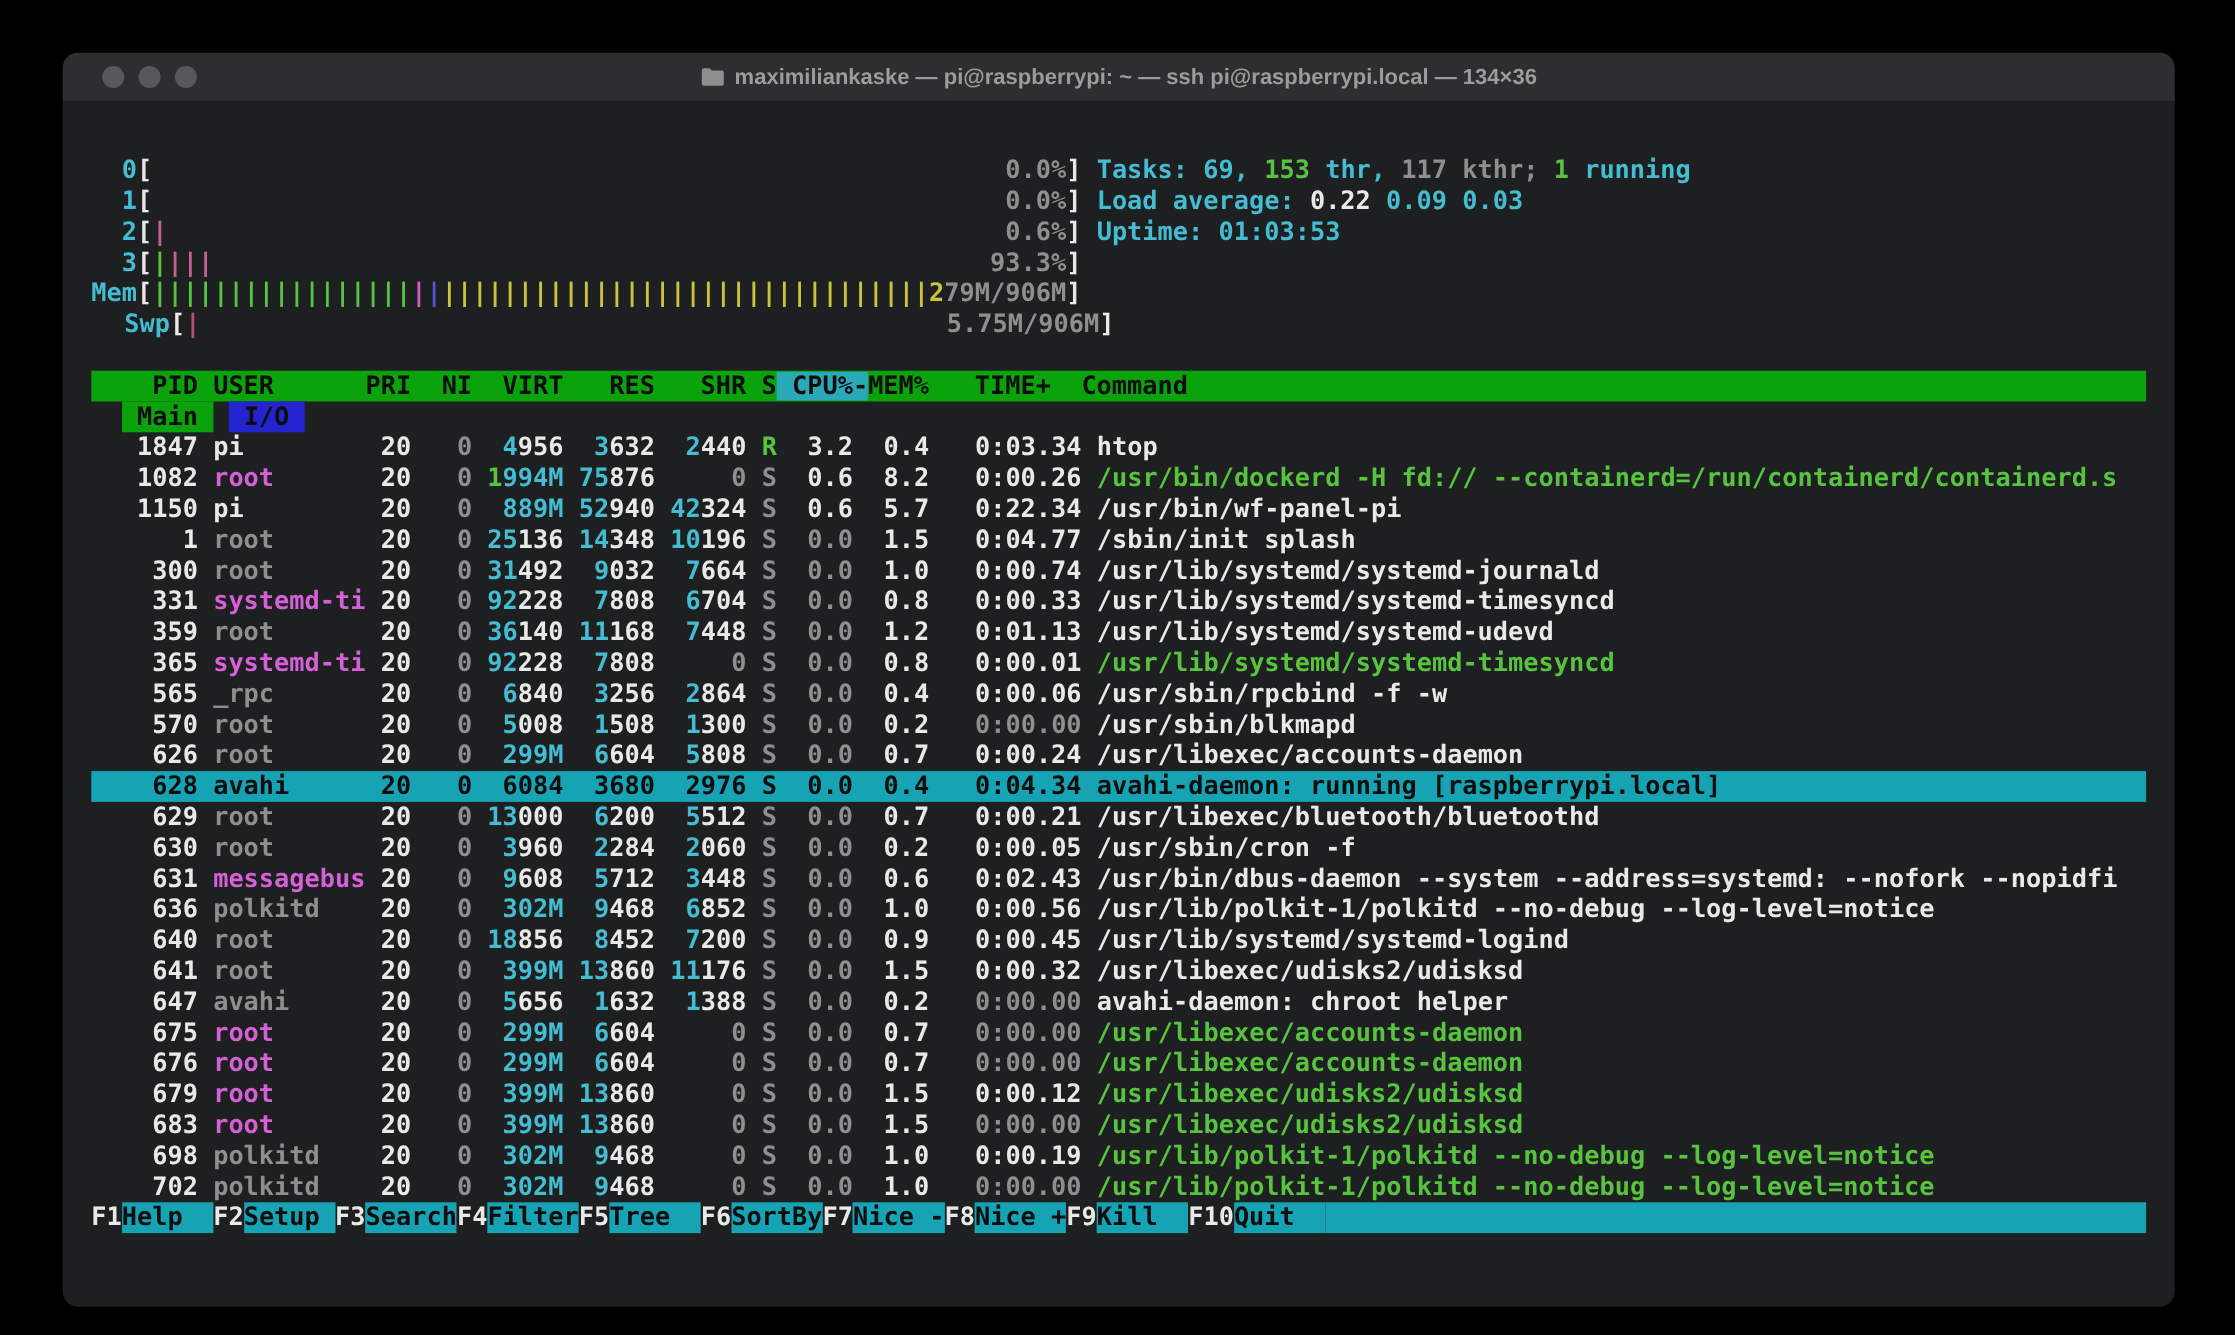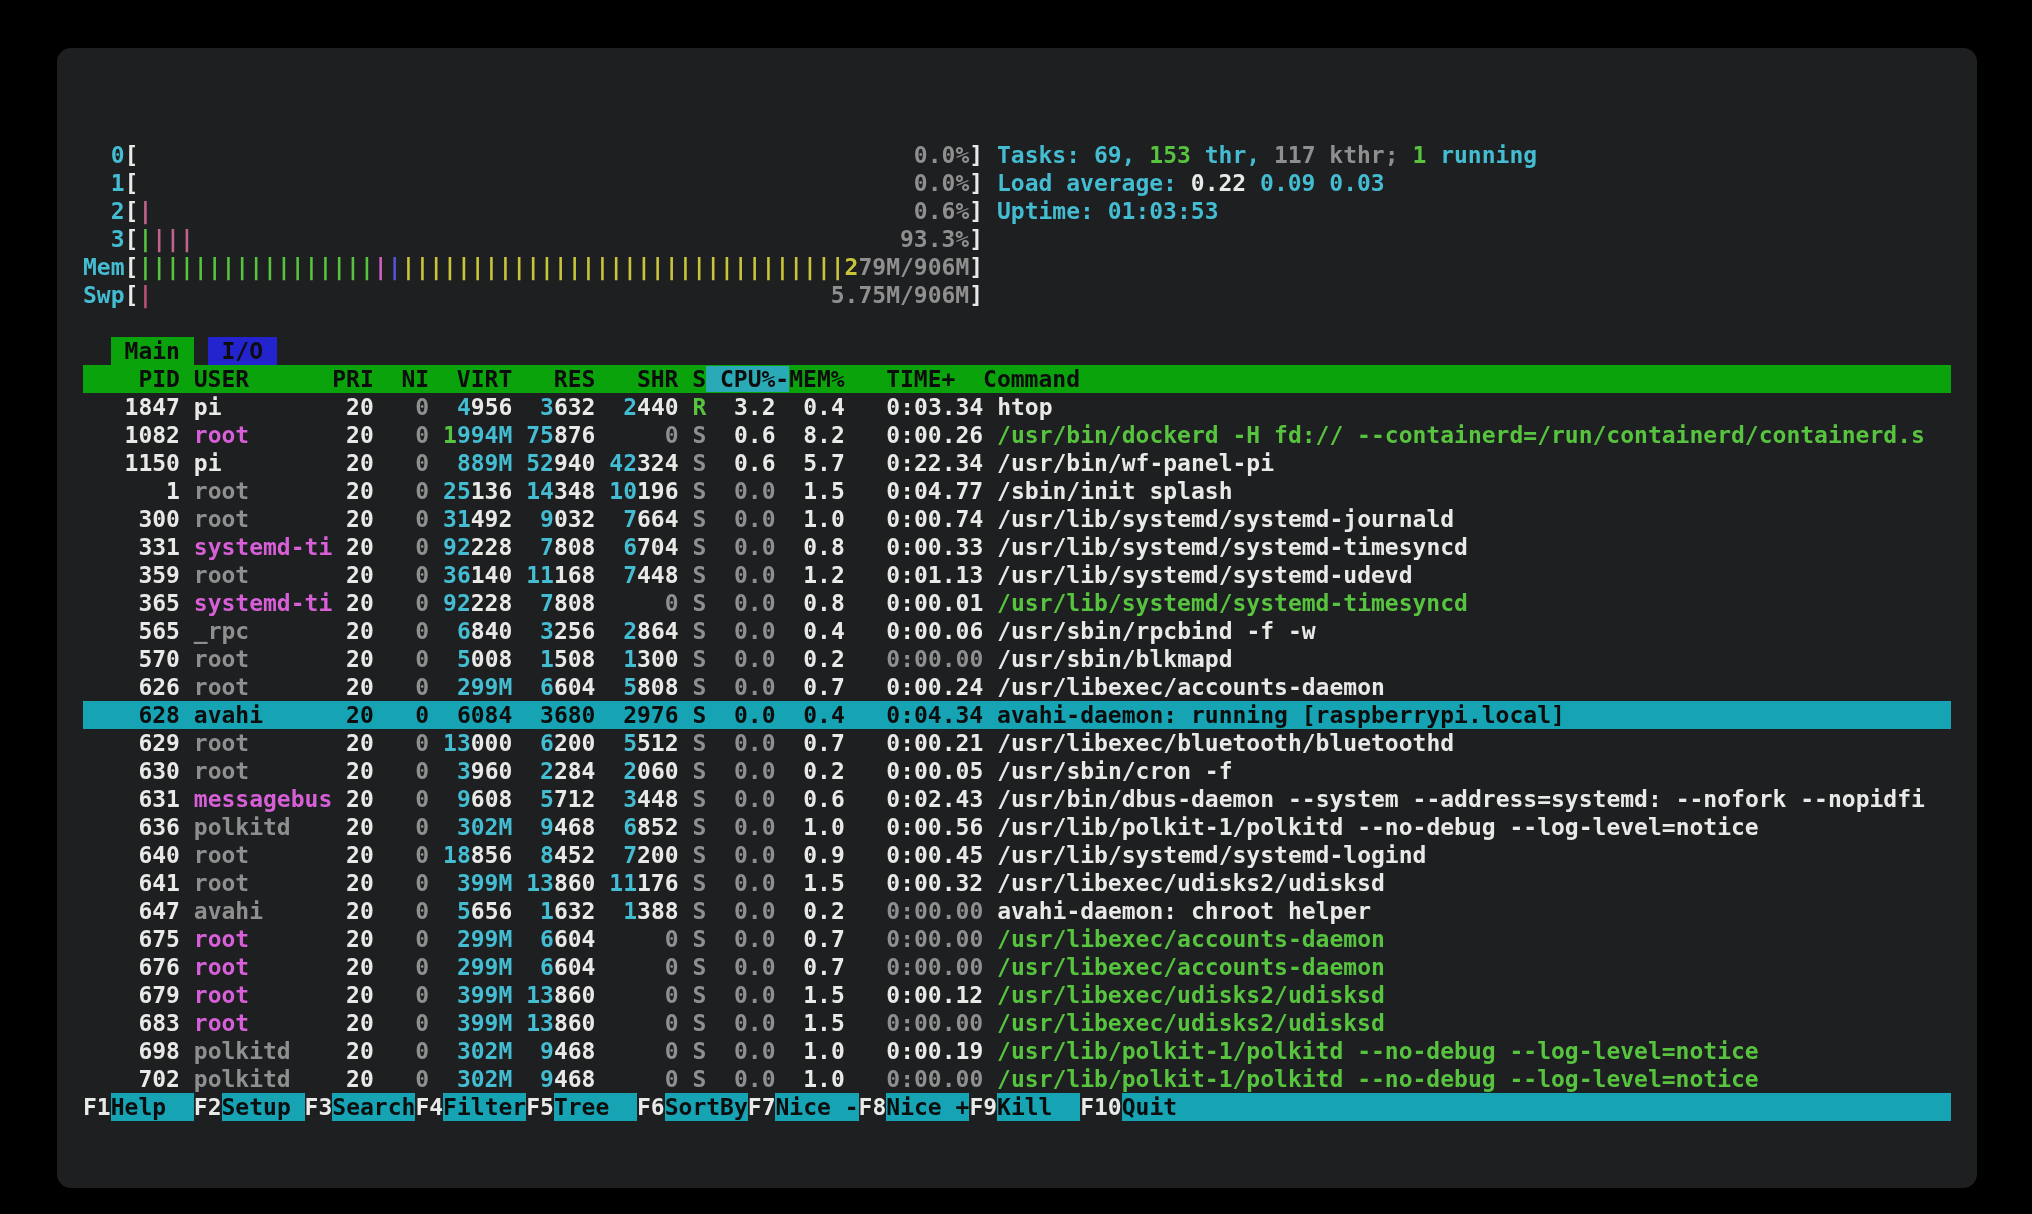--- a/index.html
+++ b/index.html
@@ -23,30 +23,43 @@
   .tab{display:inline-block;padding:0 1ch;color:#0d0d0d;}
   .fkey-label{background:#16a3b4;color:#0d0d0d;}
   .fkey-fill{background:#16a3b4;flex:1;}
   .sorthdr{background:#2aa9b6;}
 </style>
 </head>
 <body>
 
 <div>
   <div class="window">
+    <div class="titlebar">
+      <div class="lights">
+        <span></span>
+        <span></span>
+        <span></span>
+      </div>
+      <div class="title">
+        <svg width="22" height="18" viewBox="0 0 22 18">
+          <path d="M1 3 a2 2 0 0 1 2-2 h5 l2 2 h9 a2 2 0 0 1 2 2 v10 a2 2 0 0 1 -2 2 h-16 a2 2 0 0 1 -2-2 z" fill="#8e8e8e"></path>
+        </svg>
+        <span>maximiliankaske — pi@raspberrypi: ~ — ssh pi@raspberrypi.local — 134×36</span>
+      </div>
+    </div>
     <div class="screen" id="screen">
         <div class="ln"><span style="color: rgb(68, 188, 209);">  0</span><span style="color: rgb(233, 233, 231);">[</span><span class="meter-inner"><span class="meter-right"><span style="color: rgb(143, 143, 143);">0.0%</span></span></span><span style="color: rgb(233, 233, 231);">]</span><span style="color: rgb(233, 233, 231);"> </span><span style="color: rgb(68, 188, 209);">Tasks: </span><span style="color: rgb(68, 188, 209);">69</span><span style="color: rgb(68, 188, 209);">, </span><span style="color: rgb(87, 195, 62);">153</span><span style="color: rgb(68, 188, 209);"> thr, </span><span style="color: rgb(143, 143, 143);">117</span><span style="color: rgb(143, 143, 143);"> kthr</span><span style="color: rgb(143, 143, 143);">; </span><span style="color: rgb(87, 195, 62);">1</span><span style="color: rgb(68, 188, 209);"> running</span></div>
         <div class="ln"><span style="color: rgb(68, 188, 209);">  1</span><span style="color: rgb(233, 233, 231);">[</span><span class="meter-inner"><span class="meter-right"><span style="color: rgb(143, 143, 143);">0.0%</span></span></span><span style="color: rgb(233, 233, 231);">]</span><span style="color: rgb(233, 233, 231);"> </span><span style="color: rgb(68, 188, 209);">Load average: </span><span style="color: rgb(233, 233, 231);">0.22 </span><span style="color: rgb(68, 188, 209);">0.09 </span><span style="color: rgb(68, 188, 209);">0.03</span></div>
         <div class="ln"><span style="color: rgb(68, 188, 209);">  2</span><span style="color: rgb(233, 233, 231);">[</span><span class="meter-inner"><span style="color: rgb(196, 98, 143);">|</span><span class="meter-right"><span style="color: rgb(143, 143, 143);">0.6%</span></span></span><span style="color: rgb(233, 233, 231);">]</span><span style="color: rgb(233, 233, 231);"> </span><span style="color: rgb(68, 188, 209);">Uptime: </span><span style="color: rgb(68, 188, 209);">01:03:53</span></div>
         <div class="ln"><span style="color: rgb(68, 188, 209);">  3</span><span style="color: rgb(233, 233, 231);">[</span><span class="meter-inner"><span style="color: rgb(87, 195, 62);">|</span><span style="color: rgb(196, 98, 143);">|||</span><span class="meter-right"><span style="color: rgb(143, 143, 143);">93.3%</span></span></span><span style="color: rgb(233, 233, 231);">]</span></div>
         <div class="ln"><span style="color: rgb(68, 188, 209);">Mem</span><span style="color: rgb(233, 233, 231);">[</span><span class="meter-inner"><span style="color: rgb(87, 195, 62);">|||||||||||||||||</span><span style="color: rgb(211, 95, 192);">|</span><span style="color: rgb(87, 83, 216);">|</span><span style="color: rgb(201, 197, 59);">||||||||||||||||||||||||||||||||</span><span class="meter-right"><span style="color: rgb(201, 197, 59);">2</span><span style="color: rgb(143, 143, 143);">79M/906M</span></span></span><span style="color: rgb(233, 233, 231);">]</span></div>
-        <div class="ln"><span style="color: rgb(68, 188, 209);">Swp</span><span style="color: rgb(233, 233, 231);">[</span><span class="meter-inner"><span style="color: rgb(184, 79, 116);">|</span><span class="meter-right"><span style="color: rgb(143, 143, 143);">5.75M/906M</span></span></span><span style="color: rgb(233, 233, 231);">]</span></div>
+        <div class="ln"><span style="color: rgb(68, 188, 209); margin-left: 30px;">Swp</span><span style="color: rgb(233, 233, 231);">[</span><span class="meter-inner"><span style="color: rgb(184, 79, 116);">|</span><span class="meter-right"><span style="color: rgb(143, 143, 143);">5.75M/906M</span></span></span><span style="color: rgb(233, 233, 231);">]</span></div>
         <div class="ln"></div>
+        <div class="ln header"><span style="color: rgb(13, 13, 13);">    PID USER      PRI  NI  VIRT   RES   SHR S</span><span class="sorthdr" style="color: rgb(13, 13, 13);"> CPU%-</span><span style="color: rgb(13, 13, 13);">MEM%   TIME+  Command</span></div>
         <div class="ln"><span>  </span><span class="tab" style="color: rgb(13, 13, 13); background: rgb(11, 163, 11);">Main</span><span> </span><span class="tab" style="color: rgb(13, 13, 13); background: rgb(36, 36, 207);">I/O</span></div>
-        <div class="ln header"><span style="color: rgb(13, 13, 13);">    PID USER      PRI  NI  VIRT   RES   SHR S</span><span class="sorthdr" style="color: rgb(13, 13, 13);"> CPU%-</span><span style="color: rgb(13, 13, 13);">MEM%   TIME+  Command</span></div>
         <div class="ln"><span style="color: rgb(233, 233, 231);">   1847 </span><span style="color: rgb(233, 233, 231);">pi        </span><span style="color: rgb(233, 233, 231);"> 20</span><span style="color: rgb(143, 143, 143);">   0</span><span> </span><span> </span><span style="color: rgb(68, 188, 209);">4</span><span style="color: rgb(233, 233, 231);">956</span><span> </span><span> </span><span style="color: rgb(68, 188, 209);">3</span><span style="color: rgb(233, 233, 231);">632</span><span> </span><span> </span><span style="color: rgb(68, 188, 209);">2</span><span style="color: rgb(233, 233, 231);">440</span><span> </span><span style="color: rgb(87, 195, 62);">R</span><span style="color: rgb(233, 233, 231);">  3.2</span><span style="color: rgb(233, 233, 231);">  0.4</span><span style="color: rgb(233, 233, 231);">   0:03.34</span><span> </span><span style="color: rgb(233, 233, 231);">htop</span></div>
         <div class="ln"><span style="color: rgb(233, 233, 231);">   1082 </span><span style="color: rgb(215, 95, 215);">root      </span><span style="color: rgb(233, 233, 231);"> 20</span><span style="color: rgb(143, 143, 143);">   0</span><span> </span><span></span><span style="color: rgb(87, 195, 62);">1</span><span style="color: rgb(68, 188, 209);">994M</span><span> </span><span></span><span style="color: rgb(68, 188, 209);">75</span><span style="color: rgb(233, 233, 231);">876</span><span> </span><span>    </span><span style="color: rgb(143, 143, 143);">0</span><span> </span><span style="color: rgb(143, 143, 143);">S</span><span style="color: rgb(233, 233, 231);">  0.6</span><span style="color: rgb(233, 233, 231);">  8.2</span><span style="color: rgb(233, 233, 231);">   0:00.26</span><span> </span><span style="color: rgb(87, 195, 62);">/usr/bin/dockerd -H fd:// --containerd=/run/containerd/containerd.s</span></div>
         <div class="ln"><span style="color: rgb(233, 233, 231);">   1150 </span><span style="color: rgb(233, 233, 231);">pi        </span><span style="color: rgb(233, 233, 231);"> 20</span><span style="color: rgb(143, 143, 143);">   0</span><span> </span><span> </span><span style="color: rgb(68, 188, 209);">889M</span><span> </span><span></span><span style="color: rgb(68, 188, 209);">52</span><span style="color: rgb(233, 233, 231);">940</span><span> </span><span></span><span style="color: rgb(68, 188, 209);">42</span><span style="color: rgb(233, 233, 231);">324</span><span> </span><span style="color: rgb(143, 143, 143);">S</span><span style="color: rgb(233, 233, 231);">  0.6</span><span style="color: rgb(233, 233, 231);">  5.7</span><span style="color: rgb(233, 233, 231);">   0:22.34</span><span> </span><span style="color: rgb(233, 233, 231);">/usr/bin/wf-panel-pi</span></div>
         <div class="ln"><span style="color: rgb(233, 233, 231);">      1 </span><span style="color: rgb(143, 143, 143);">root      </span><span style="color: rgb(233, 233, 231);"> 20</span><span style="color: rgb(143, 143, 143);">   0</span><span> </span><span></span><span style="color: rgb(68, 188, 209);">25</span><span style="color: rgb(233, 233, 231);">136</span><span> </span><span></span><span style="color: rgb(68, 188, 209);">14</span><span style="color: rgb(233, 233, 231);">348</span><span> </span><span></span><span style="color: rgb(68, 188, 209);">10</span><span style="color: rgb(233, 233, 231);">196</span><span> </span><span style="color: rgb(143, 143, 143);">S</span><span style="color: rgb(143, 143, 143);">  0.0</span><span style="color: rgb(233, 233, 231);">  1.5</span><span style="color: rgb(233, 233, 231);">   0:04.77</span><span> </span><span style="color: rgb(233, 233, 231);">/sbin/init splash</span></div>
         <div class="ln"><span style="color: rgb(233, 233, 231);">    300 </span><span style="color: rgb(143, 143, 143);">root      </span><span style="color: rgb(233, 233, 231);"> 20</span><span style="color: rgb(143, 143, 143);">   0</span><span> </span><span></span><span style="color: rgb(68, 188, 209);">31</span><span style="color: rgb(233, 233, 231);">492</span><span> </span><span> </span><span style="color: rgb(68, 188, 209);">9</span><span style="color: rgb(233, 233, 231);">032</span><span> </span><span> </span><span style="color: rgb(68, 188, 209);">7</span><span style="color: rgb(233, 233, 231);">664</span><span> </span><span style="color: rgb(143, 143, 143);">S</span><span style="color: rgb(143, 143, 143);">  0.0</span><span style="color: rgb(233, 233, 231);">  1.0</span><span style="color: rgb(233, 233, 231);">   0:00.74</span><span> </span><span style="color: rgb(233, 233, 231);">/usr/lib/systemd/systemd-journald</span></div>
         <div class="ln"><span style="color: rgb(233, 233, 231);">    331 </span><span style="color: rgb(215, 95, 215);">systemd-ti</span><span style="color: rgb(233, 233, 231);"> 20</span><span style="color: rgb(143, 143, 143);">   0</span><span> </span><span></span><span style="color: rgb(68, 188, 209);">92</span><span style="color: rgb(233, 233, 231);">228</span><span> </span><span> </span><span style="color: rgb(68, 188, 209);">7</span><span style="color: rgb(233, 233, 231);">808</span><span> </span><span> </span><span style="color: rgb(68, 188, 209);">6</span><span style="color: rgb(233, 233, 231);">704</span><span> </span><span style="color: rgb(143, 143, 143);">S</span><span style="color: rgb(143, 143, 143);">  0.0</span><span style="color: rgb(233, 233, 231);">  0.8</span><span style="color: rgb(233, 233, 231);">   0:00.33</span><span> </span><span style="color: rgb(233, 233, 231);">/usr/lib/systemd/systemd-timesyncd</span></div>
         <div class="ln"><span style="color: rgb(233, 233, 231);">    359 </span><span style="color: rgb(143, 143, 143);">root      </span><span style="color: rgb(233, 233, 231);"> 20</span><span style="color: rgb(143, 143, 143);">   0</span><span> </span><span></span><span style="color: rgb(68, 188, 209);">36</span><span style="color: rgb(233, 233, 231);">140</span><span> </span><span></span><span style="color: rgb(68, 188, 209);">11</span><span style="color: rgb(233, 233, 231);">168</span><span> </span><span> </span><span style="color: rgb(68, 188, 209);">7</span><span style="color: rgb(233, 233, 231);">448</span><span> </span><span style="color: rgb(143, 143, 143);">S</span><span style="color: rgb(143, 143, 143);">  0.0</span><span style="color: rgb(233, 233, 231);">  1.2</span><span style="color: rgb(233, 233, 231);">   0:01.13</span><span> </span><span style="color: rgb(233, 233, 231);">/usr/lib/systemd/systemd-udevd</span></div>
         <div class="ln"><span style="color: rgb(233, 233, 231);">    365 </span><span style="color: rgb(215, 95, 215);">systemd-ti</span><span style="color: rgb(233, 233, 231);"> 20</span><span style="color: rgb(143, 143, 143);">   0</span><span> </span><span></span><span style="color: rgb(68, 188, 209);">92</span><span style="color: rgb(233, 233, 231);">228</span><span> </span><span> </span><span style="color: rgb(68, 188, 209);">7</span><span style="color: rgb(233, 233, 231);">808</span><span> </span><span>    </span><span style="color: rgb(143, 143, 143);">0</span><span> </span><span style="color: rgb(143, 143, 143);">S</span><span style="color: rgb(143, 143, 143);">  0.0</span><span style="color: rgb(233, 233, 231);">  0.8</span><span style="color: rgb(233, 233, 231);">   0:00.01</span><span> </span><span style="color: rgb(87, 195, 62);">/usr/lib/systemd/systemd-timesyncd</span></div>
         <div class="ln"><span style="color: rgb(233, 233, 231);">    565 </span><span style="color: rgb(143, 143, 143);">_rpc      </span><span style="color: rgb(233, 233, 231);"> 20</span><span style="color: rgb(143, 143, 143);">   0</span><span> </span><span> </span><span style="color: rgb(68, 188, 209);">6</span><span style="color: rgb(233, 233, 231);">840</span><span> </span><span> </span><span style="color: rgb(68, 188, 209);">3</span><span style="color: rgb(233, 233, 231);">256</span><span> </span><span> </span><span style="color: rgb(68, 188, 209);">2</span><span style="color: rgb(233, 233, 231);">864</span><span> </span><span style="color: rgb(143, 143, 143);">S</span><span style="color: rgb(143, 143, 143);">  0.0</span><span style="color: rgb(233, 233, 231);">  0.4</span><span style="color: rgb(233, 233, 231);">   0:00.06</span><span> </span><span style="color: rgb(233, 233, 231);">/usr/sbin/rpcbind -f -w</span></div>
         <div class="ln"><span style="color: rgb(233, 233, 231);">    570 </span><span style="color: rgb(143, 143, 143);">root      </span><span style="color: rgb(233, 233, 231);"> 20</span><span style="color: rgb(143, 143, 143);">   0</span><span> </span><span> </span><span style="color: rgb(68, 188, 209);">5</span><span style="color: rgb(233, 233, 231);">008</span><span> </span><span> </span><span style="color: rgb(68, 188, 209);">1</span><span style="color: rgb(233, 233, 231);">508</span><span> </span><span> </span><span style="color: rgb(68, 188, 209);">1</span><span style="color: rgb(233, 233, 231);">300</span><span> </span><span style="color: rgb(143, 143, 143);">S</span><span style="color: rgb(143, 143, 143);">  0.0</span><span style="color: rgb(233, 233, 231);">  0.2</span><span style="color: rgb(143, 143, 143);">   0:00.00</span><span> </span><span style="color: rgb(233, 233, 231);">/usr/sbin/blkmapd</span></div>

